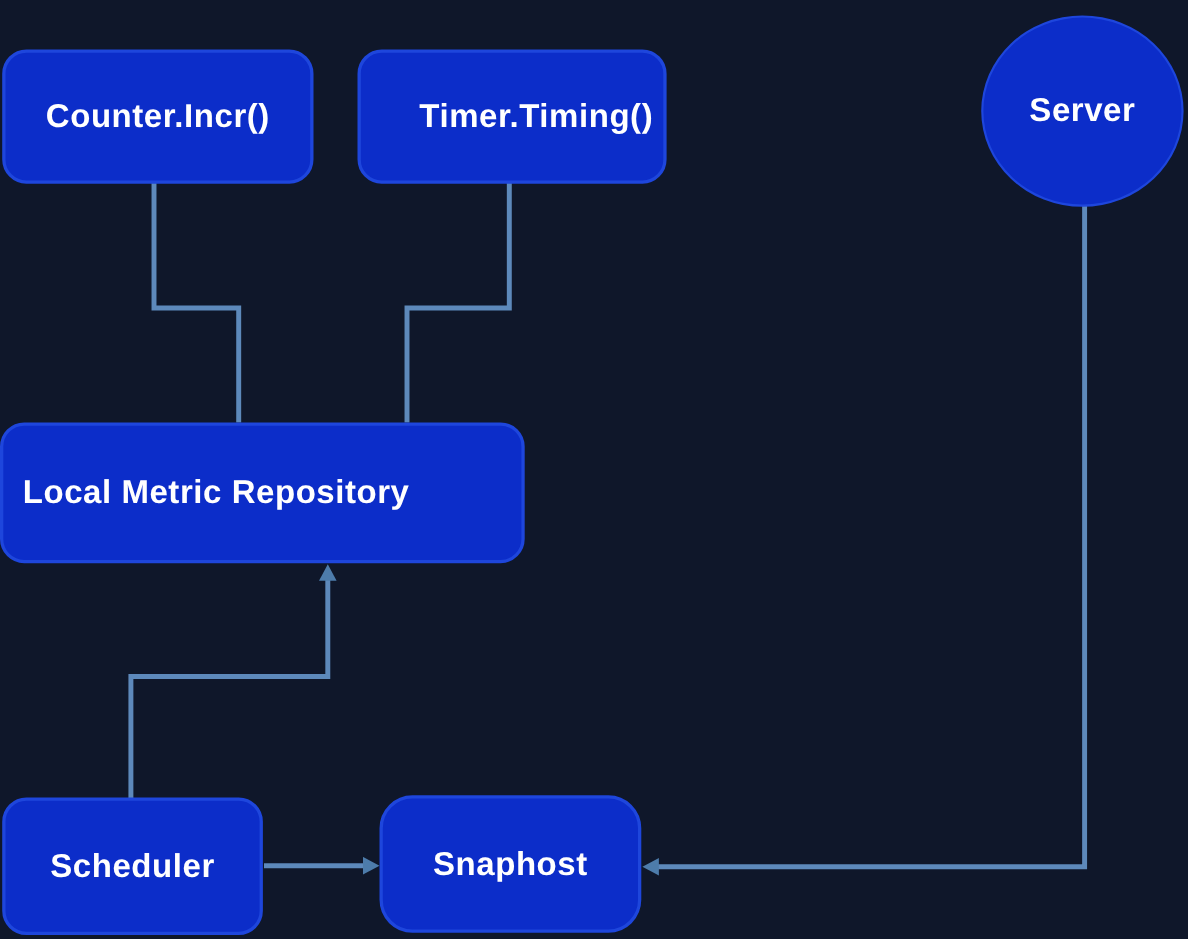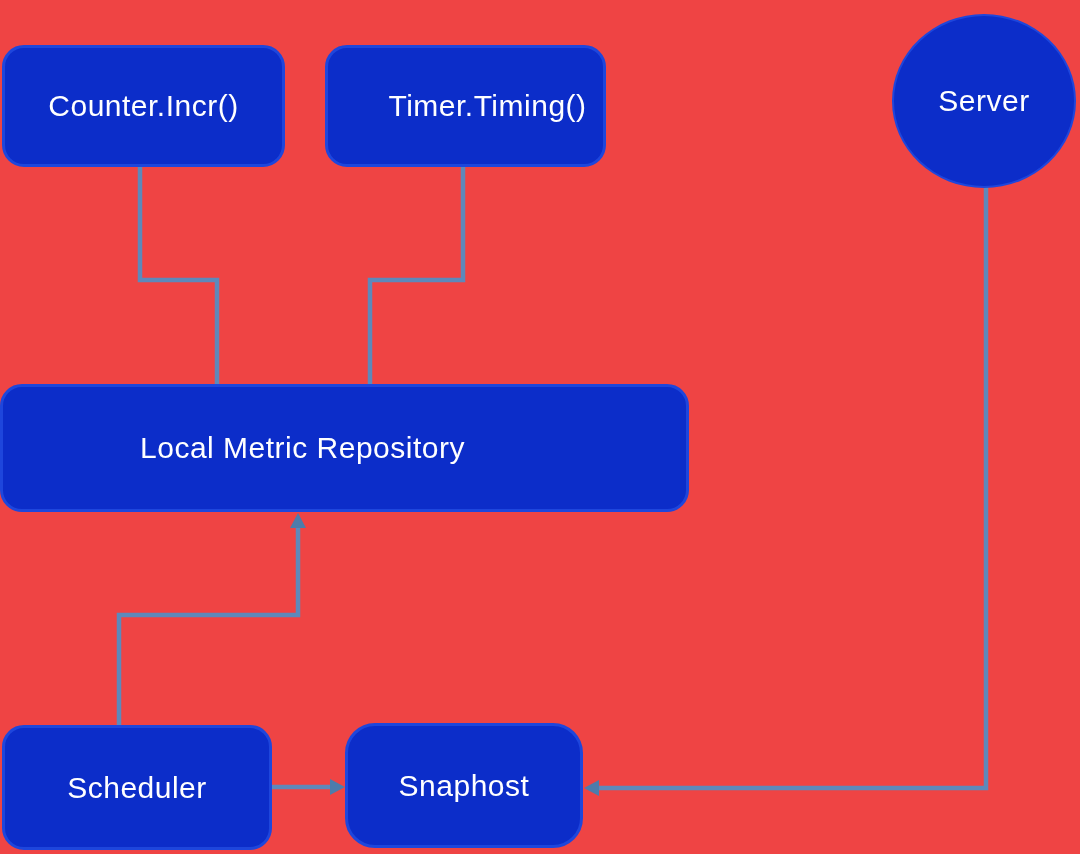--- a/index.html
+++ b/index.html
@@ -4,23 +4,24 @@
 <style>
   html, body {
     margin: 0;
     padding: 0;
     background: #000000;
   }
   #stage {
     position: relative;
     width: 1080px;
     height: 854px;
-    background: #ef4444;
+    background: #0f172a;
     overflow: hidden;
     font-family: "Liberation Sans", "DejaVu Sans", sans-serif;
+    font-weight: bold;
   }
   #connector-layer {
     position: absolute;
     left: 0;
     top: 0;
     width: 1080px;
     height: 854px;
   }
   .node {
     position: absolute;
@@ -38,23 +39,23 @@
   .node .label {
     white-space: nowrap;
   }
   #node-counter   { left: 2px;   top: 45px;  width: 283px; height: 122px; }
   #node-timer     { left: 325px; top: 45px;  width: 281px; height: 122px; padding-left: 44px; }
   #node-server    {
     left: 892px; top: 14px; width: 184px; height: 174px;
     border-radius: 50%;
     border-width: 2px;
   }
-  #node-repository { left: 0px;  top: 384px; width: 689px; height: 128px; justify-content: center; }
+  #node-repository { left: 0px;  top: 384px; width: 477px; height: 128px; justify-content: center; }
   #node-repository .label { transform: translateX(-42px); }
-  #node-scheduler { left: 2px;   top: 725px; width: 270px; height: 125px; }
+  #node-scheduler { left: 2px;   top: 725px; width: 237px; height: 125px; }
   #node-snapshot  { left: 345px; top: 723px; width: 238px; height: 125px; border-radius: 30px; }
 </style>
 </head>
 <body>
 
 <div id="stage">
 
   <svg id="connector-layer" viewBox="0 0 1080 854" xmlns="http://www.w3.org/2000/svg">
     <defs>
       <marker id="arrow" viewBox="0 0 15 16" refX="1" refY="8" markerWidth="15" markerHeight="16" markerUnits="userSpaceOnUse" orient="auto">

